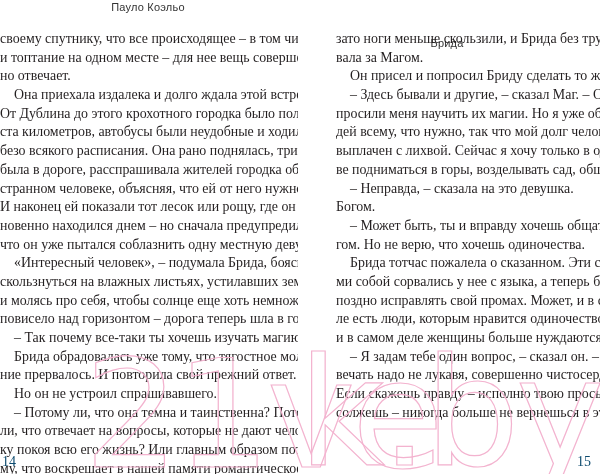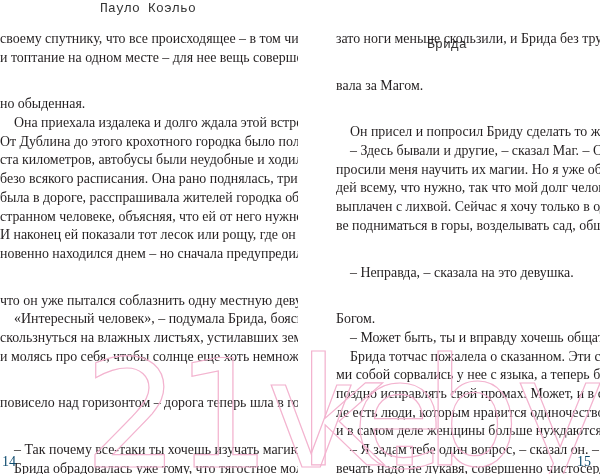--- a/index.html
+++ b/index.html
@@ -8,32 +8,32 @@
     background: #ffffff; position: relative;
     font-family: "Liberation Serif", "DejaVu Serif", serif;
     color: #231f20;
   }
   .spread { position: absolute; inset: 0; }
   .page { position: absolute; top: 0; height: 474px; }
   .page.left { left: 0; width: 298px; }
   .page.right { left: 336px; width: 264px; }
   .header {
     position: absolute; top: 1px; left: 0; right: 12px;
-    text-align: center; font-family: Liberation Mono, monospace;
-    font-size: 13px; font-weight: 300; letter-spacing: 0.2px; color: #333;
+    text-align: center; font-family: Liberation Sans, sans-serif;
+    font-size: 11px; font-weight: 300; letter-spacing: 0.2px; color: #333;
   }
   .page.left .header { left: 10px; }
   .page.right .header { left: -30px; margin-top: 36px; }
   .body-text { position: absolute; top: 30px; left: 0; right: 0; }
   .line {
     display: block; height: 18.7px; line-height: 18.7px;
     font-size: 13.9px; white-space: nowrap; text-align: justify;
     text-align-last: justify; overflow: hidden;
   }
-  .line.last { text-align-last: left; margin-top: 28px; }
+  .line.last { text-align-last: left; }
   .line.indent { padding-left: 14px; }
   .folio {
     position: absolute; bottom: 4px; font-size: 14px; color: #0c4a6e;
   }
   .page.left .folio { left: 2px; }
   .page.right .folio { right: 9px; text-align: center; }
   .watermark {
     position: absolute; pointer-events: none;
     font-family: "DejaVu Sans", sans-serif; font-weight: 400;
     color: transparent; -webkit-text-stroke: 1.2px #f3b3cf;
@@ -45,21 +45,21 @@
 </head>
 <body>
 
 <div class="spread">
 
   <div class="page left">
     <div class="header">Пауло Коэльо</div>
     <div class="body-text" id="left-body">
         <span class="line ">своему спутнику, что все происходящее – в том числе</span>
         <span class="line ">и топтание на одном месте – для нее вещь совершен-</span>
-        <span class="line last">но обыденная.</span>
+        <span class="line last">но отвечает.</span>
         <span class="line indent">Она приехала издалека и долго ждала этой встречи.</span>
         <span class="line ">От Дублина до этого крохотного городка было полтора-</span>
         <span class="line ">ста километров, автобусы были неудобные и ходили</span>
         <span class="line ">безо всякого расписания. Она рано поднялась, три часа</span>
         <span class="line ">была в дороге, расспрашивала жителей городка об этом</span>
         <span class="line ">странном человеке, объясняя, что ей от него нужно.</span>
         <span class="line ">И наконец ей показали тот лесок или рощу, где он обык-</span>
         <span class="line ">новенно находился днем – но сначала предупредили,</span>
         <span class="line last">что он уже пытался соблазнить одну местную девушку.</span>
         <span class="line indent">«Интересный человек», – подумала Брида, боясь по-</span>
@@ -85,20 +85,21 @@
         <span class="line last">вала за Магом.</span>
         <span class="line indent last">Он присел и попросил Бриду сделать то же.</span>
         <span class="line indent">– Здесь бывали и другие, – сказал Маг. – Они тоже</span>
         <span class="line ">просили меня научить их магии. Но я уже обучил лю-</span>
         <span class="line ">дей всему, что нужно, так что мой долг человечеству</span>
         <span class="line ">выплачен с лихвой. Сейчас я хочу только в одиночест-</span>
         <span class="line ">ве подниматься в горы, возделывать сад, общаться с</span>
         <span class="line indent last">– Неправда, – сказала на это девушка.</span>
         <span class="line last">Богом.</span>
         <span class="line indent">– Может быть, ты и вправду хочешь общаться с Бо-</span>
+        <span class="line last">гом. Но не верю, что хочешь одиночества.</span>
         <span class="line indent">Брида тотчас пожалела о сказанном. Эти слова са-</span>
         <span class="line ">ми собой сорвались у нее с языка, а теперь было уже</span>
         <span class="line ">поздно исправлять свой промах. Может, и в самом де-</span>
         <span class="line ">ле есть люди, которым нравится одиночество? Может,</span>
         <span class="line ">и в самом деле женщины больше нуждаются в мужчи-</span>
         <span class="line indent">– Я задам тебе один вопрос, – сказал он. – Но от-</span>
         <span class="line ">вечать надо не лукавя, совершенно чистосердечно.</span>
         <span class="line ">Если скажешь правду – исполню твою просьбу. Если</span>
         <span class="line last">солжешь – никогда больше не вернешься в этот лес.</span>
       </div>

